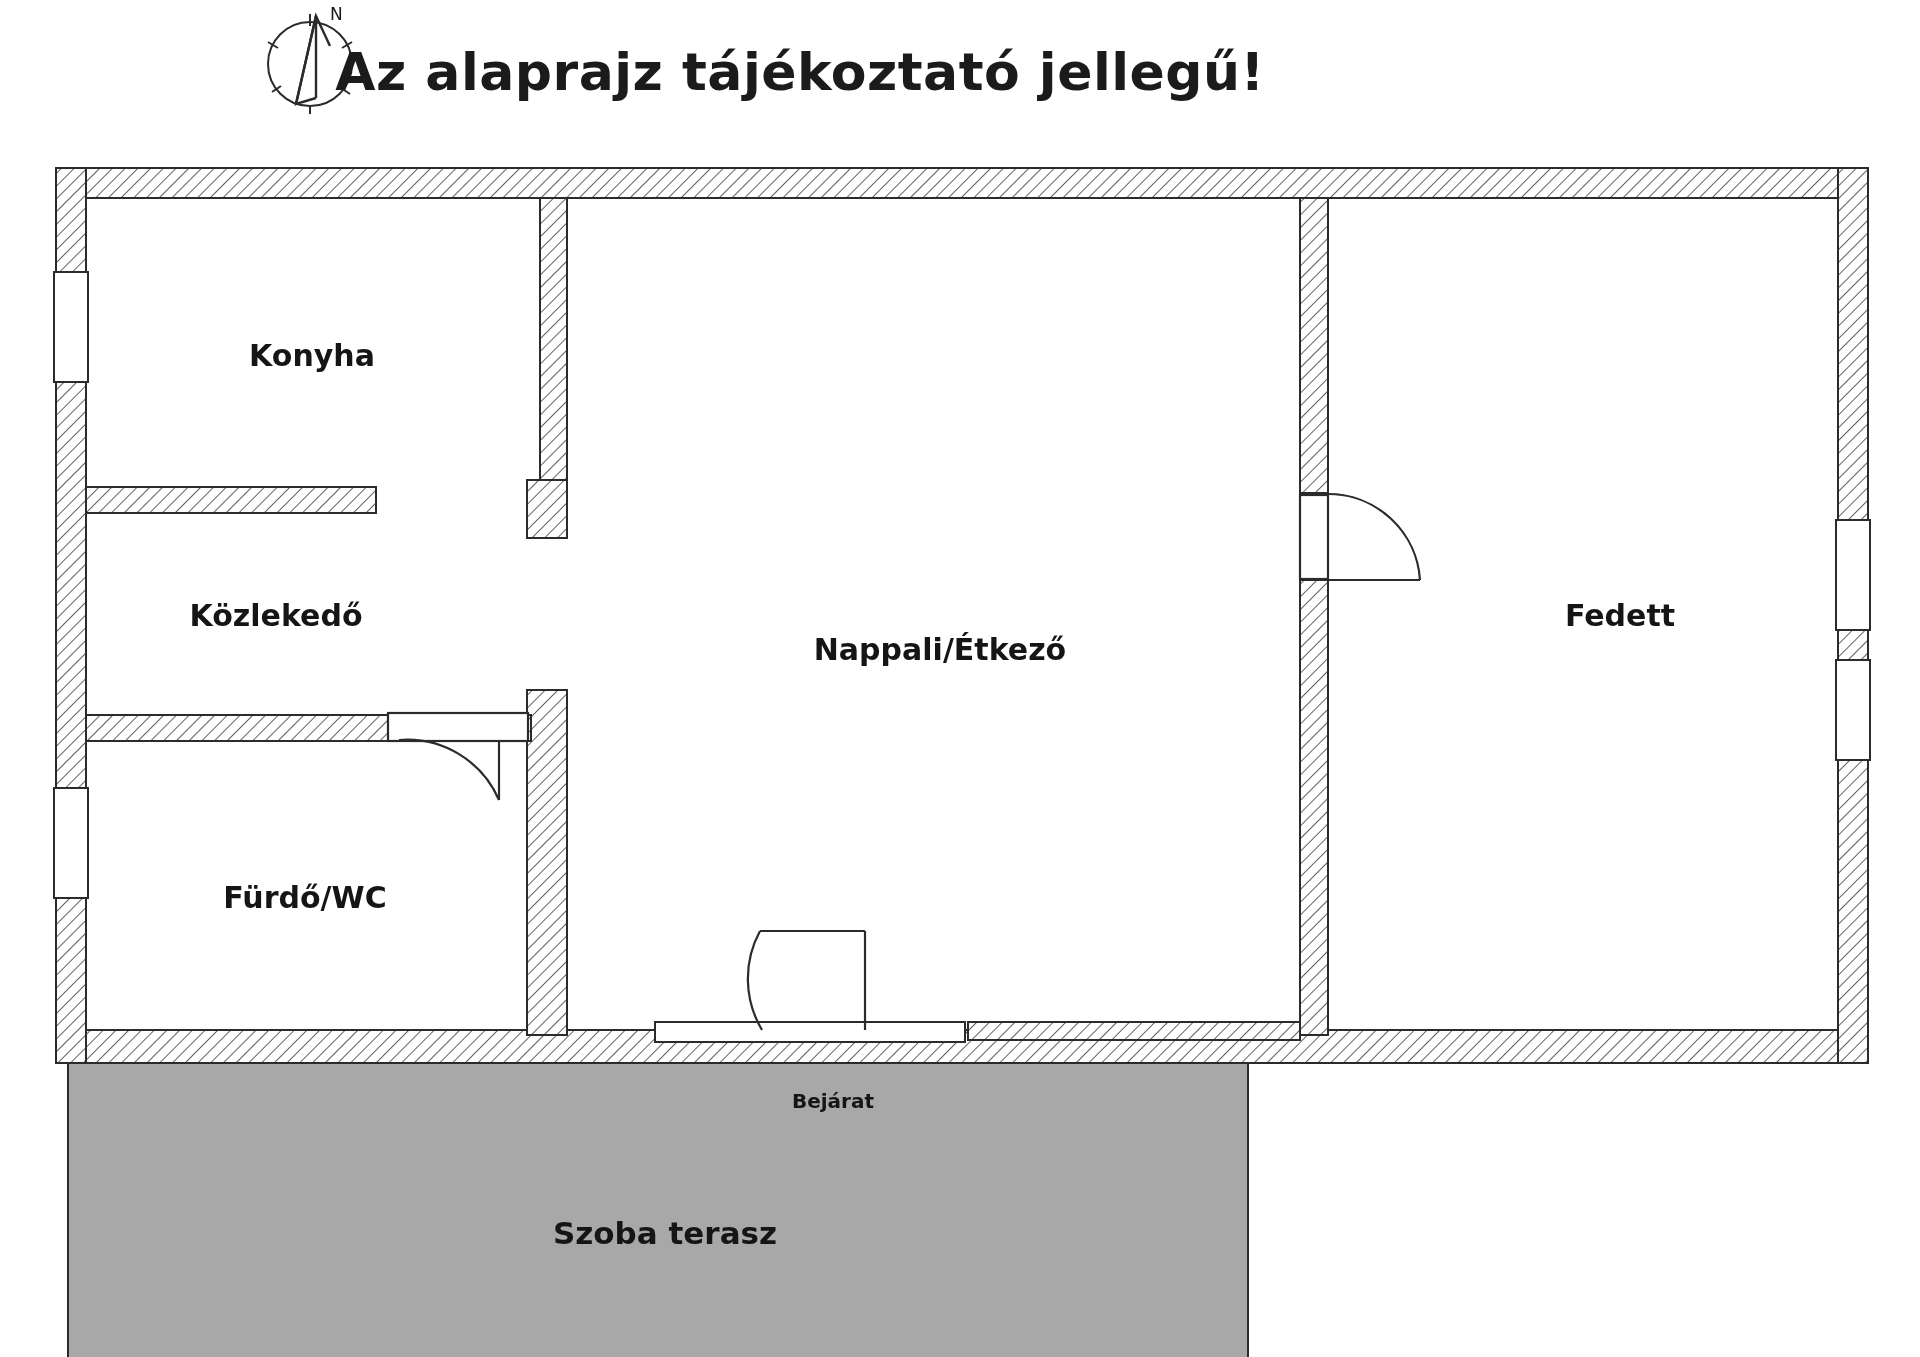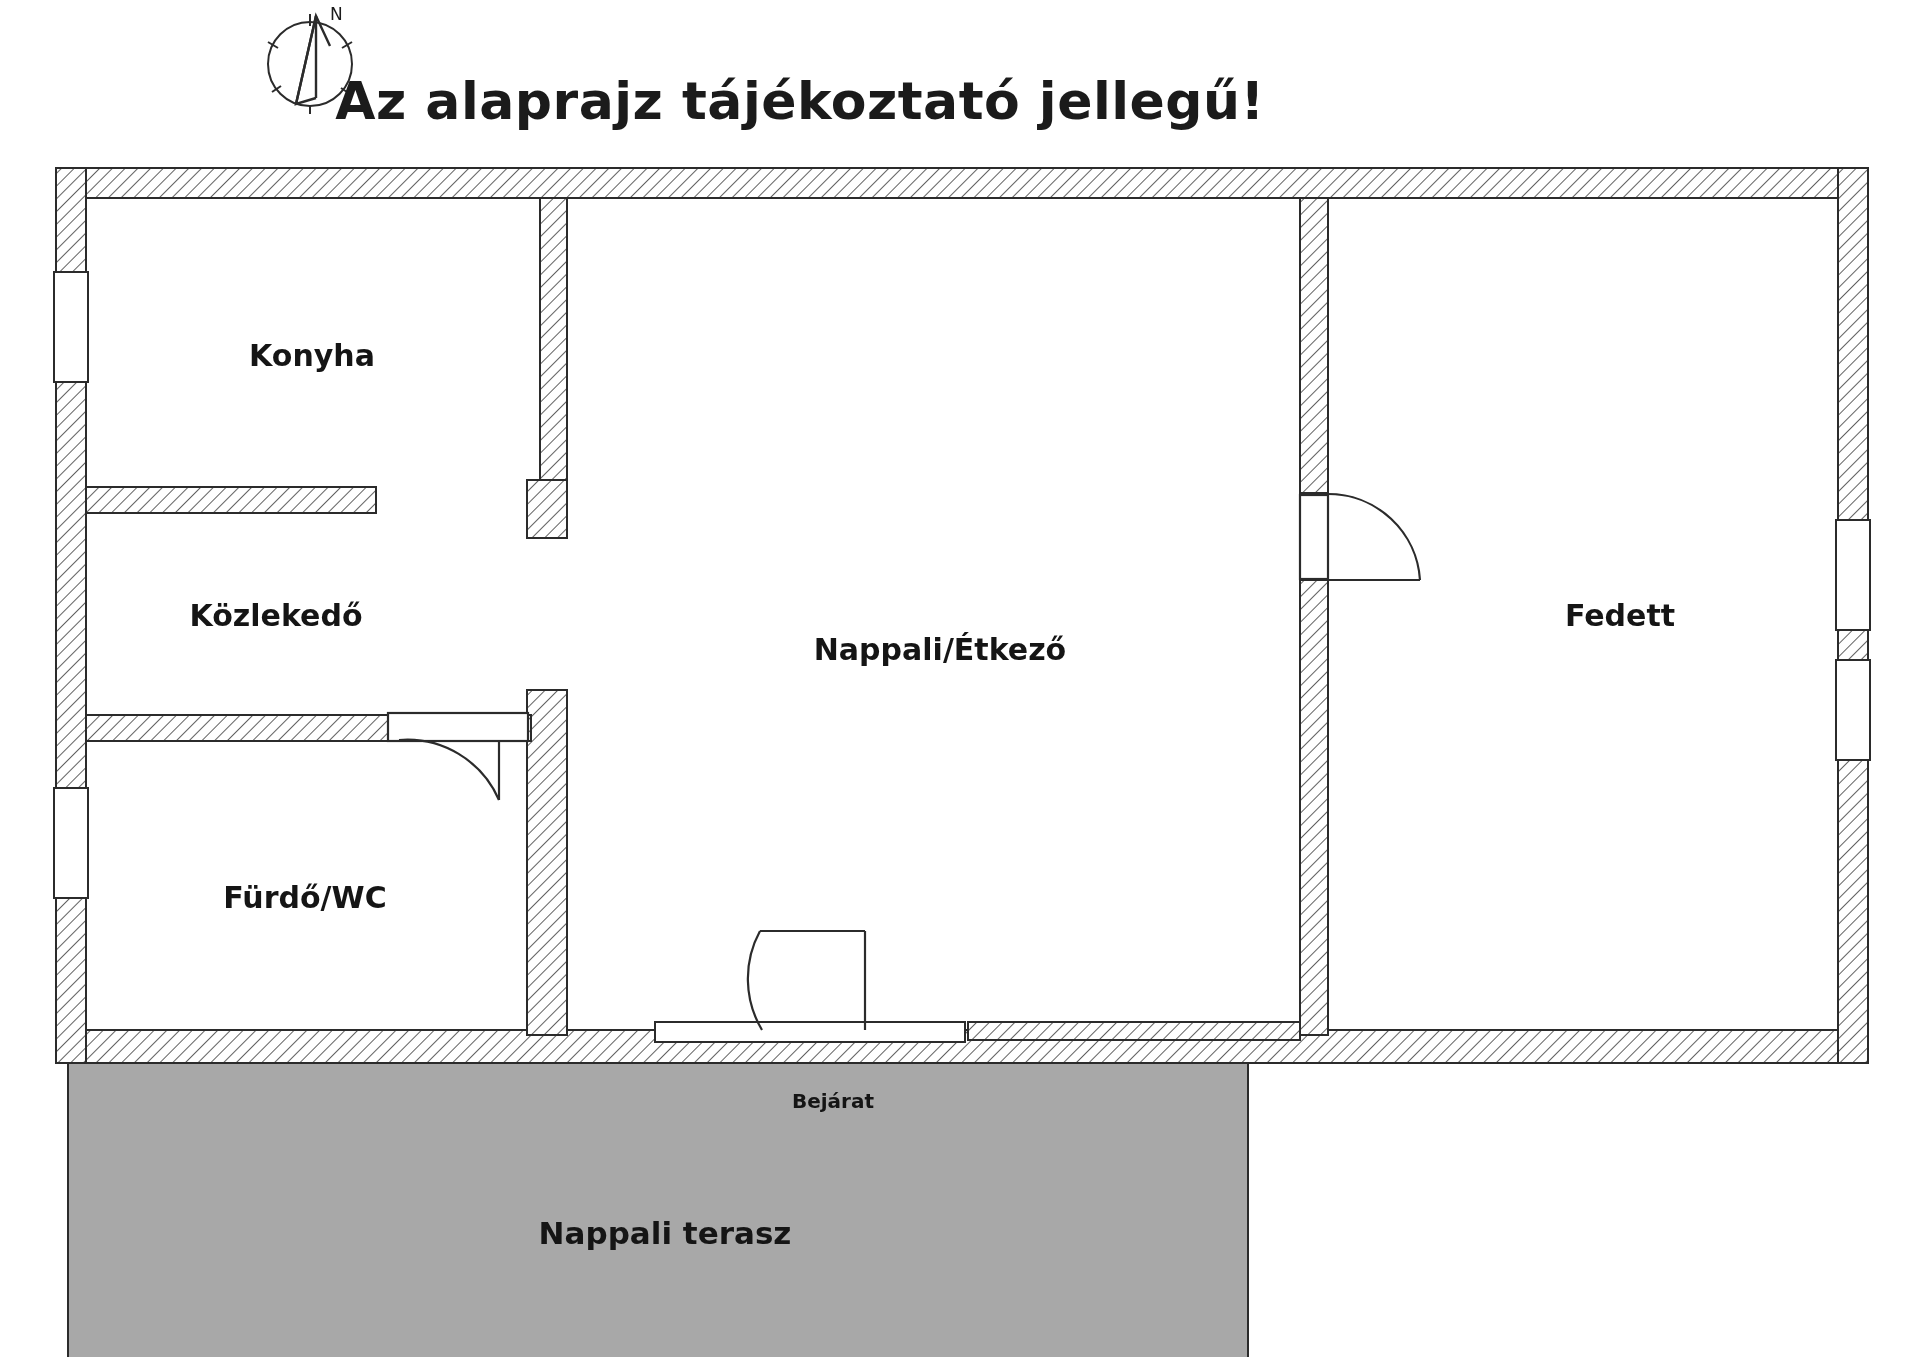--- a/index.html
+++ b/index.html
@@ -24,21 +24,20 @@
   .title {
     position: absolute;
     left: 0;
     top: 42px;
     width: 1600px;
     text-align: center;
     font-size: 52px;
     font-weight: 700;
     color: #1b1b1b;
     letter-spacing: 0.5px;
-    margin-top: 29px;
   }
   .compass {
     position: absolute;
     left: 258px;
     top: 2px;
     width: 110px;
     height: 118px;
   }
   .room-label {
     position: absolute;
@@ -169,15 +168,15 @@
 
   </svg>
 
   <div class="room-label" style="left:312px; top:355px;">Konyha</div>
   <div class="room-label" style="left:276px; top:615px;">Közlekedő</div>
   <div class="room-label" style="left:305px; top:897px;">Fürdő/WC</div>
   <div class="room-label" style="left:940px; top:649px;">Nappali/Étkező</div>
   <div class="room-label" style="left:1620px; top:615px;">Fedett</div>
 
   <div class="entry-label" style="left:833px; top:1101px;">Bejárat</div>
-  <div class="terrace-label" style="left:665px; top:1233px;">Nappali terasz</div>
+  <div class="terrace-label" style="left:665px; top:1233px;">Szoba terasz</div>
 
 </div>
 
 </body></html>

